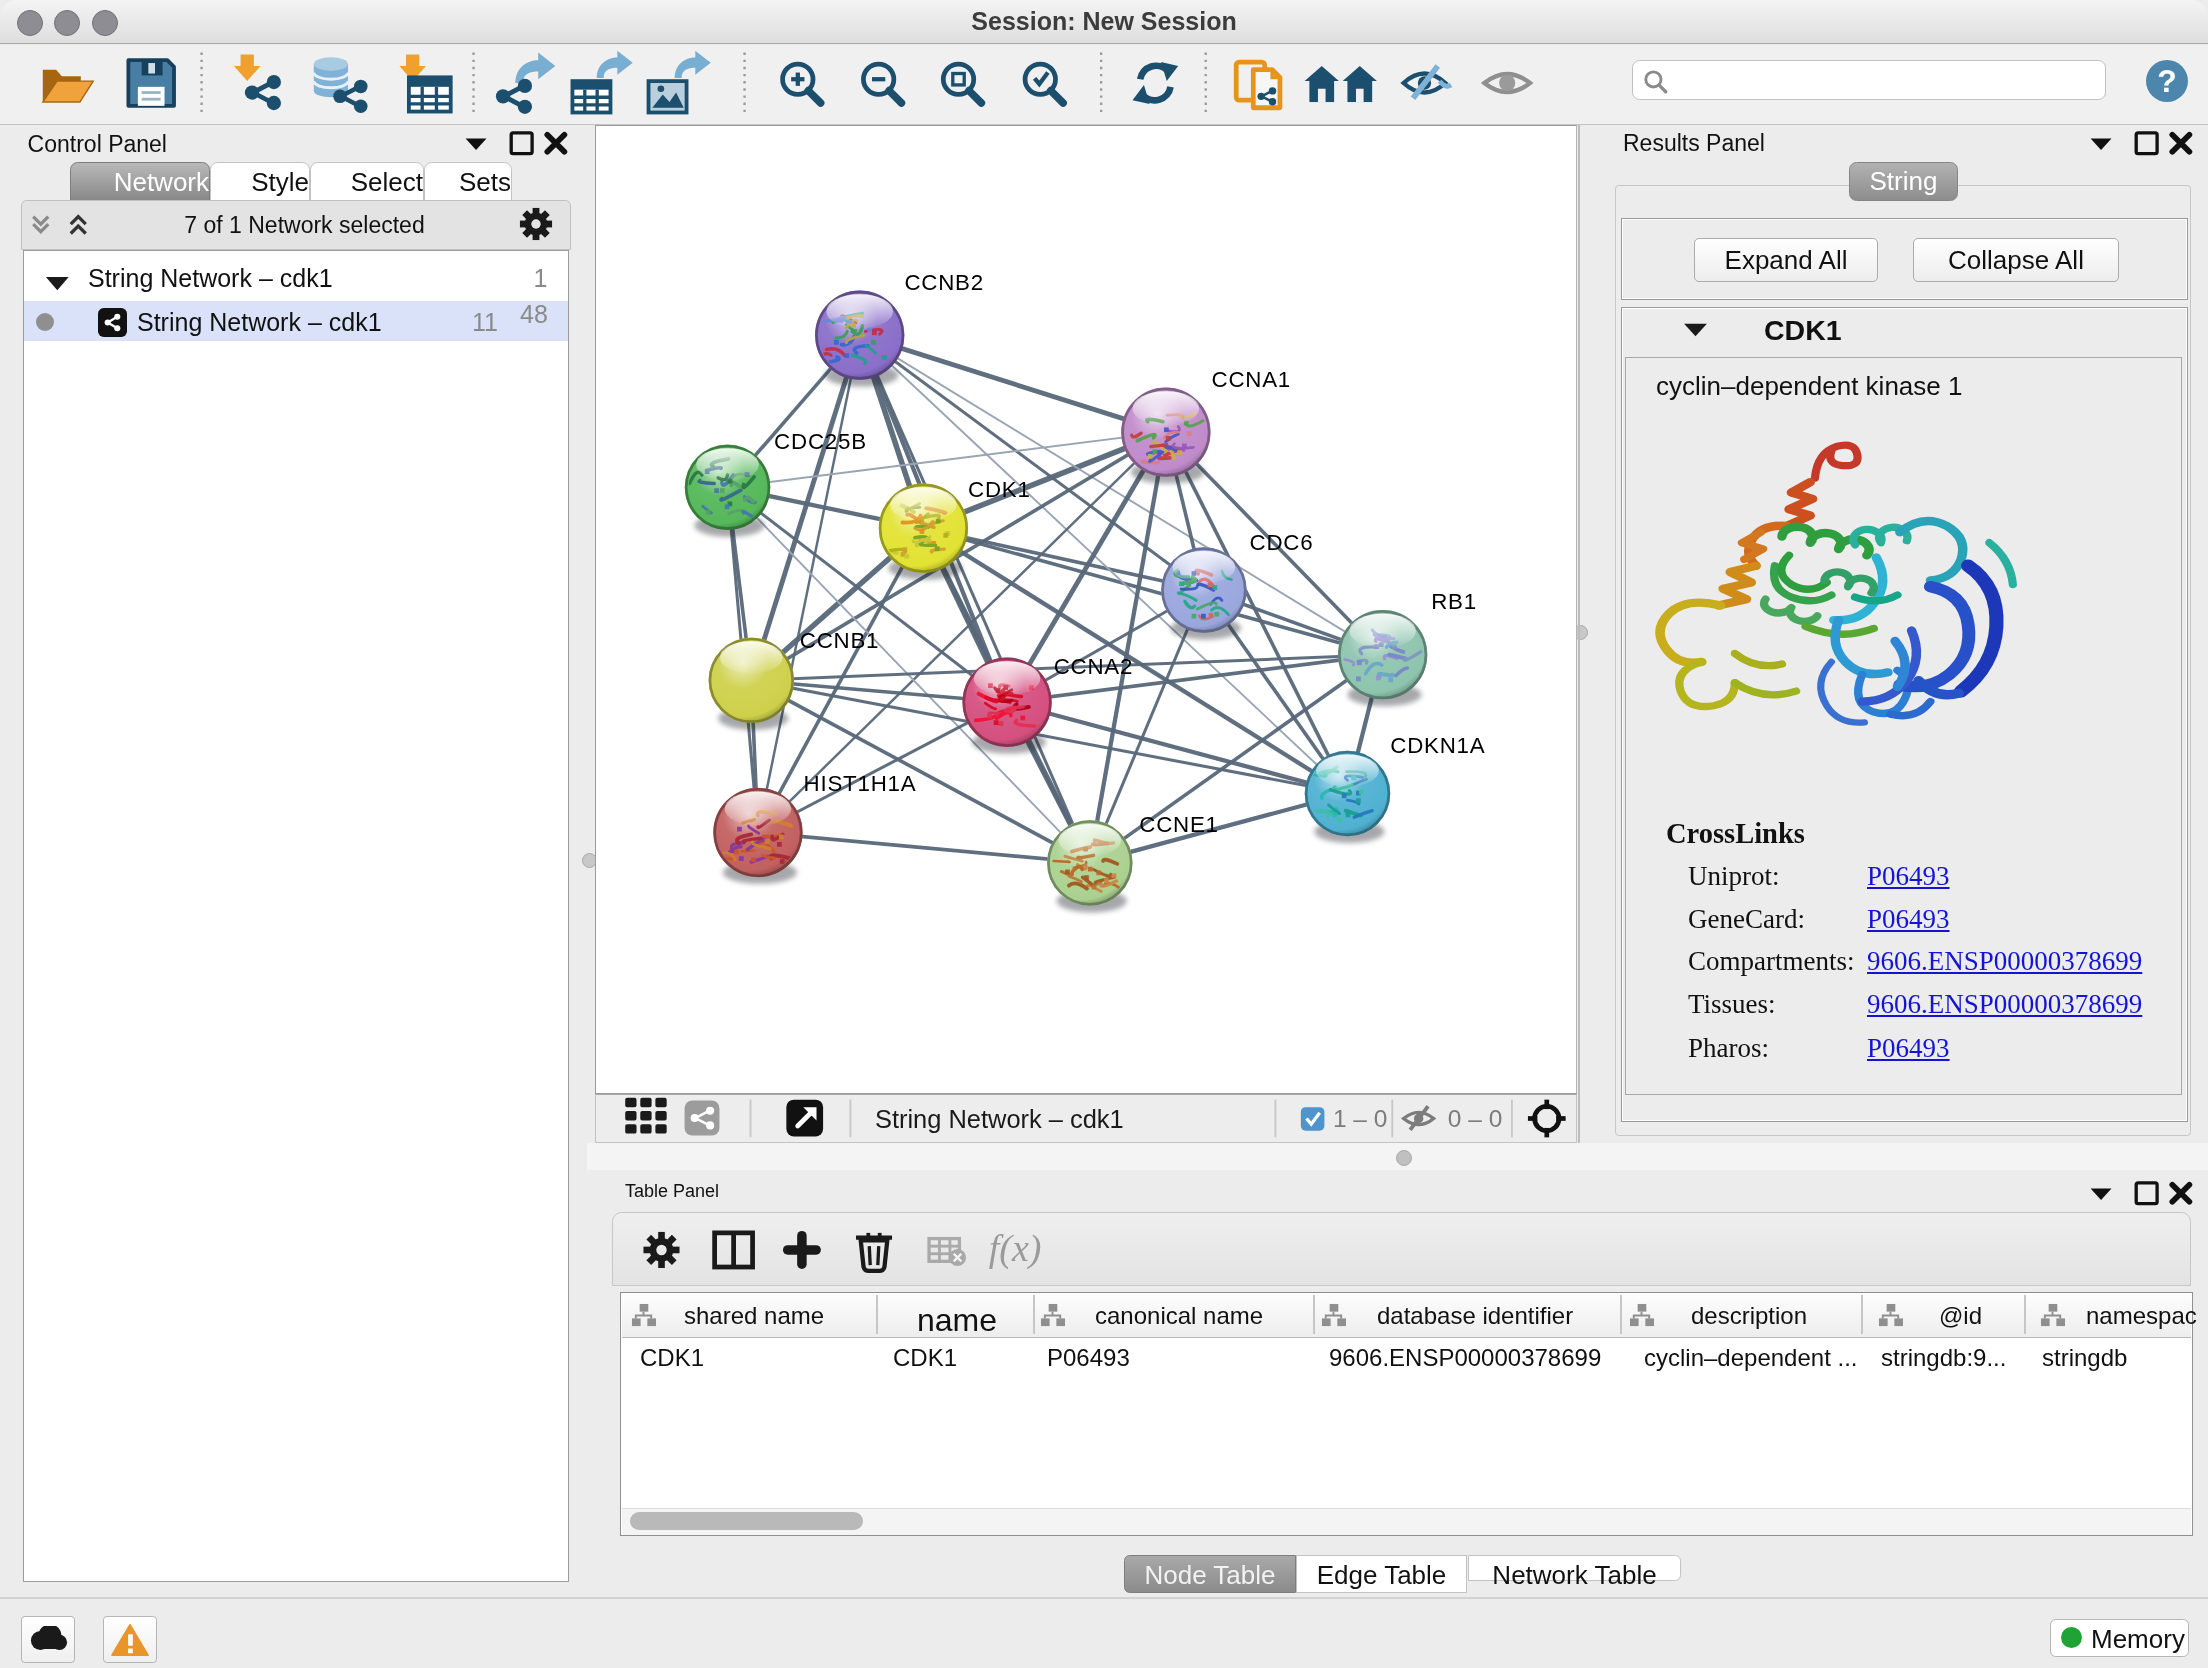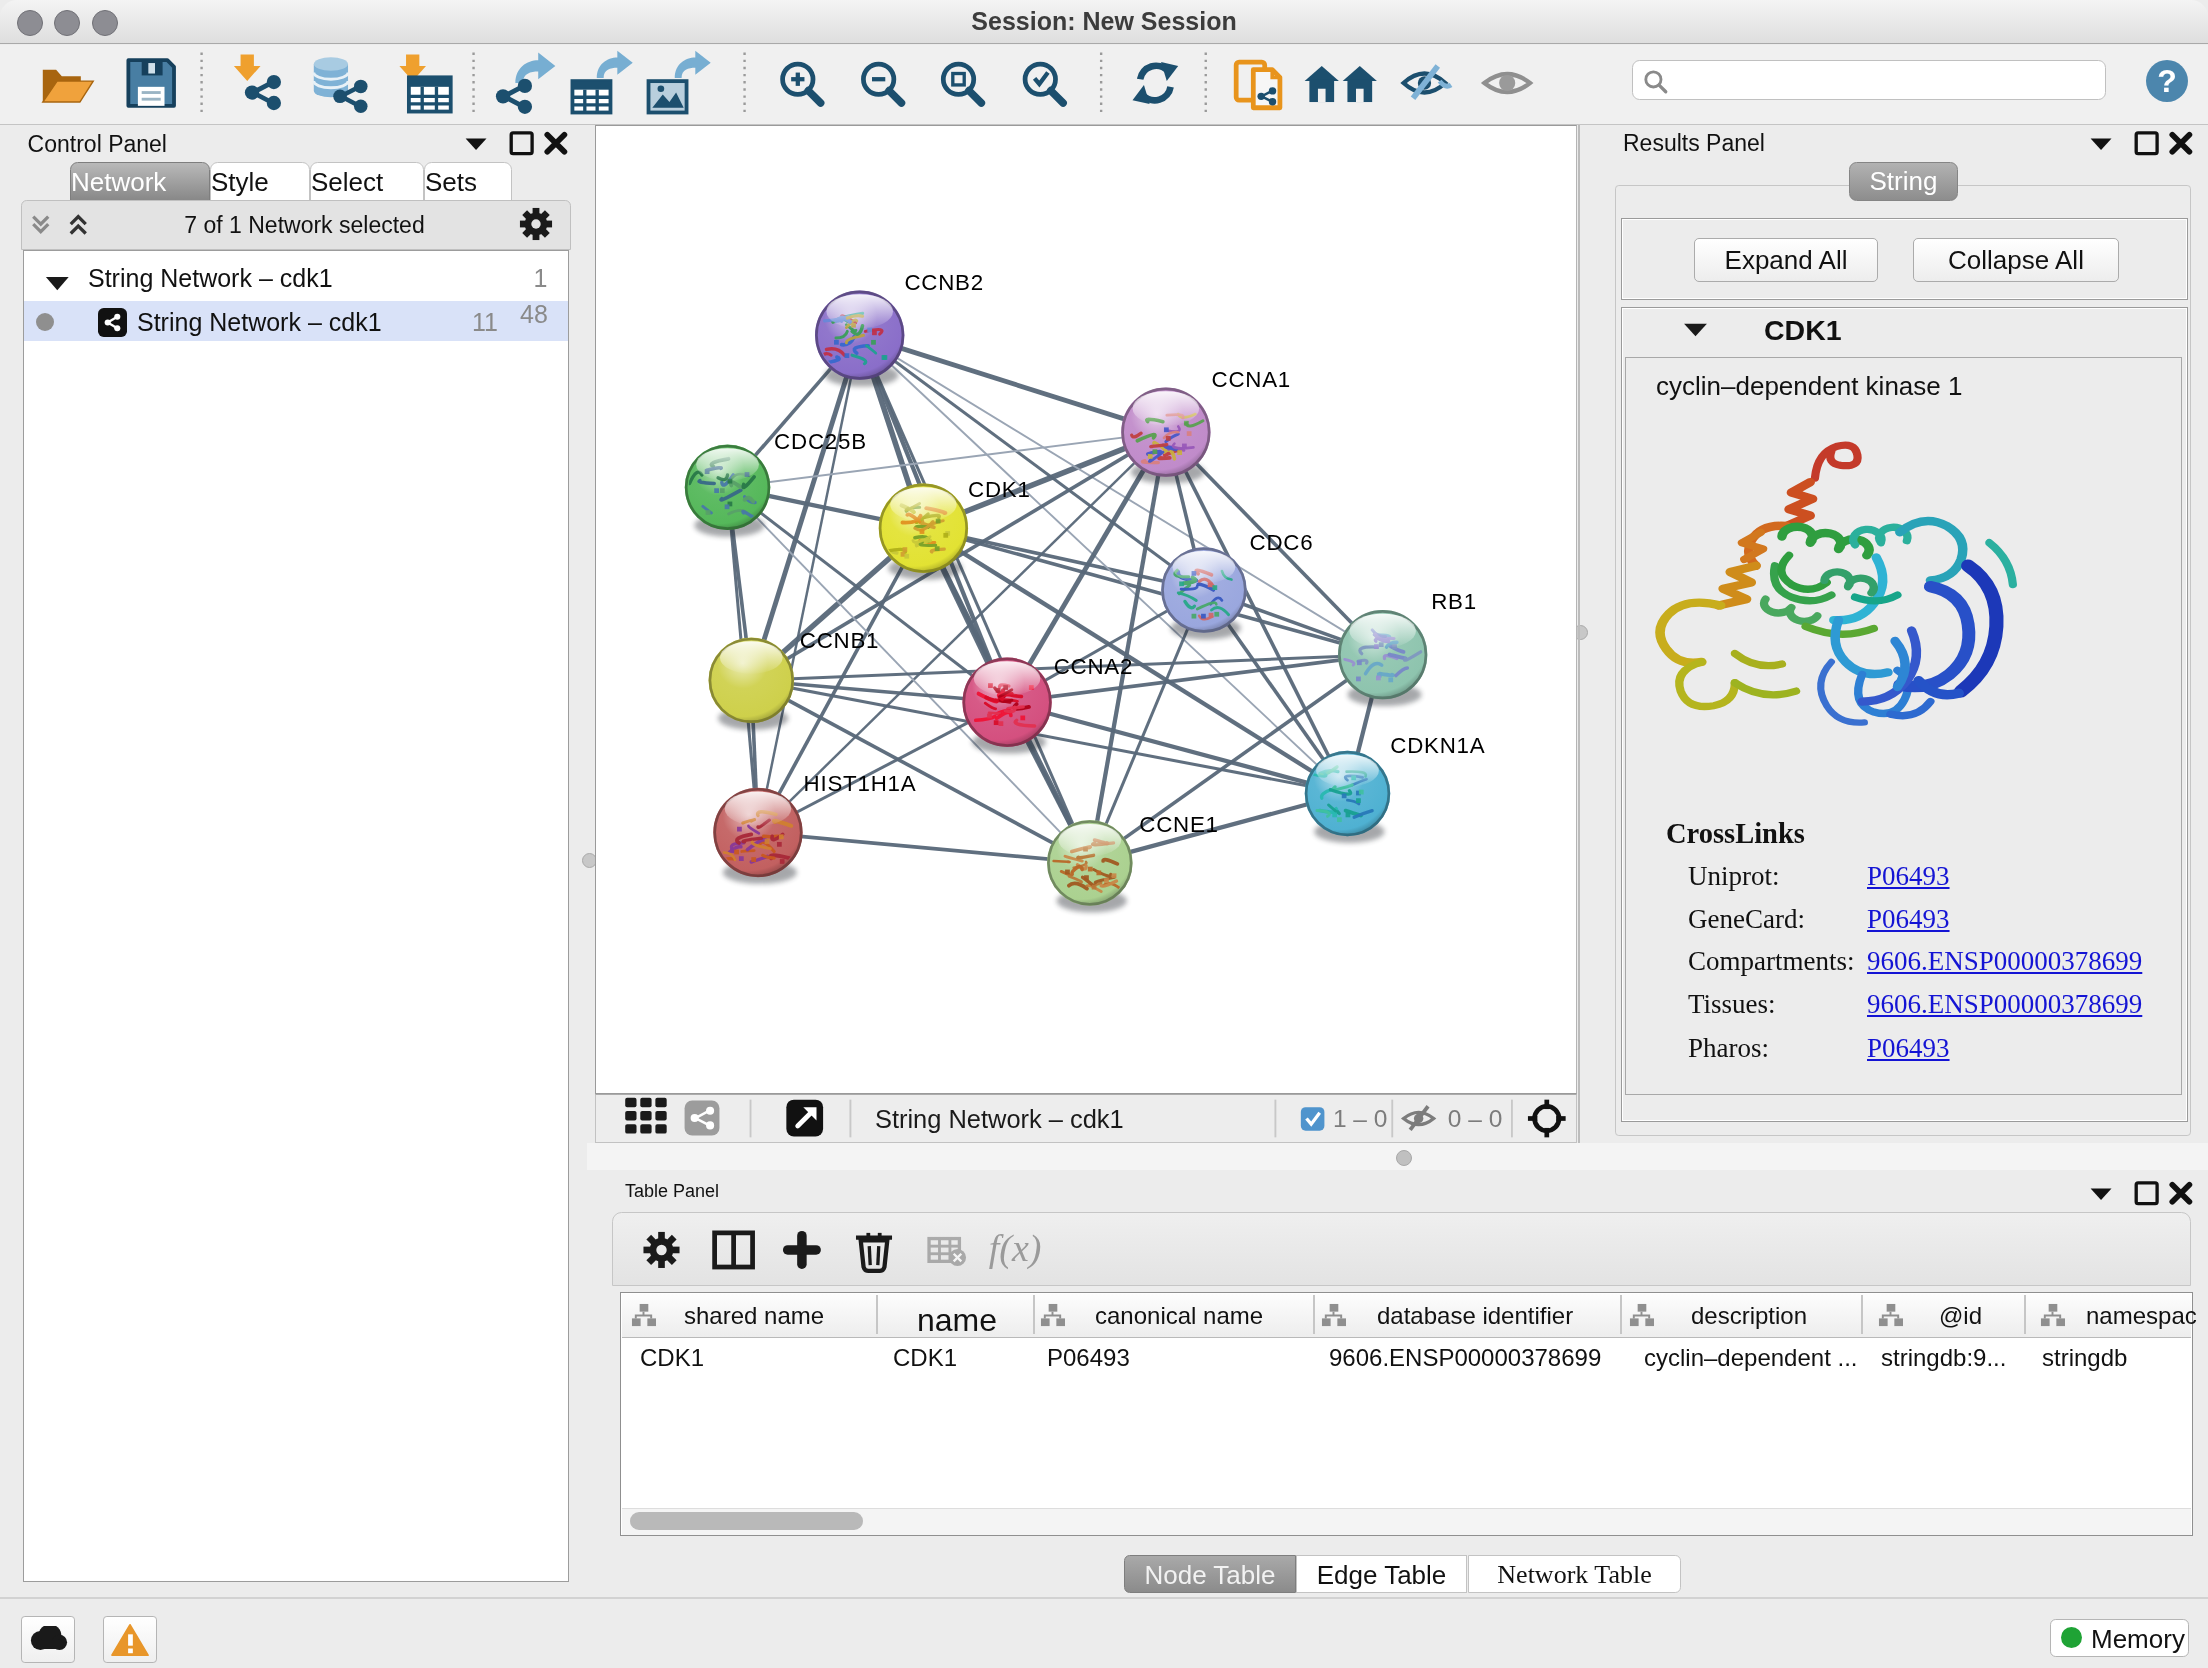--- a/index.html
+++ b/index.html
@@ -1,16 +1,16 @@
 <!DOCTYPE html>
 <html style="font-size:15px"><head><meta charset="utf-8"><style>
 html,body{margin:0;padding:0;}
 body{width:2208px;height:1668px;background:#ececec;font-family:"Liberation Sans",sans-serif;position:relative;overflow:hidden;}
 .a{position:absolute;}
-.tab{position:absolute;box-sizing:border-box;text-align:left;font-size:26px;color:#111;background:#fff;border:1px solid #c3c3c3;border-radius:7.6px 7.6px 0 0;}
+.tab{position:absolute;box-sizing:border-box;text-align:right;font-size:26px;color:#111;background:#fff;border:1px solid #c3c3c3;border-radius:7.6px 7.6px 0 0;}
 .tabsel{background:linear-gradient(#b9b9b9,#888);color:#fff;border:1px solid #7e7e7e;}
 .btn{position:absolute;box-sizing:border-box;text-align:center;background:linear-gradient(#fff,#ededed);border:1px solid #ababab;border-radius:5px;font-size:26px;color:#111;}
 .serif{font-family:"Liberation Serif",serif;}
 a.lnk{color:#1414d4;text-decoration:underline;}
 </style></head><body>
 <div class="a" style="left:0;top:0;width:2208px;height:43px;background:linear-gradient(#f4f4f4,#dedede);border-bottom:1.9px solid #a9a9a9;border-radius:17px 17px 0 0;"></div>
 <div class="a" style="left:17px;top:9.5px;width:24px;height:24px;border-radius:50%;background:#8d8d93;border:1.9px solid #707076;"></div>
 <div class="a" style="left:54px;top:9.5px;width:24px;height:24px;border-radius:50%;background:#8d8d93;border:1.9px solid #707076;"></div>
 <div class="a" style="left:92px;top:9.5px;width:24px;height:24px;border-radius:50%;background:#8d8d93;border:1.9px solid #707076;"></div>
 <div class="a" style="left:0;top:6.7px;width:2208px;text-align:center;font-size:25px;font-weight:bold;color:#3c3c3c;">Session: New Session</div>
@@ -949,21 +949,21 @@
 <div class="a" style="left:893px;top:1344px;font-size:24px;color:#111;">CDK1</div>
 <div class="a" style="left:1047px;top:1344px;font-size:24px;color:#111;">P06493</div>
 <div class="a" style="left:1329px;top:1344px;font-size:24px;color:#111;">9606.ENSP00000378699</div>
 <div class="a" style="left:1644px;top:1344px;font-size:24px;color:#111;">cyclin–dependent ...</div>
 <div class="a" style="left:1881px;top:1344px;font-size:24px;color:#111;">stringdb:9...</div>
 <div class="a" style="left:2042px;top:1344px;font-size:24px;color:#111;">stringdb</div>
 <div class="a" style="left:622px;top:1508px;width:1569px;height:26px;background:#f4f4f4;border-top:1px solid #ddd;"></div>
 <div class="a" style="left:630px;top:1512px;width:233px;height:18px;border-radius:9.5px;background:#b9b9b9;"></div>
 <div class="a" style="left:1124px;top:1555px;width:172px;height:38px;line-height:38px;text-align:center;box-sizing:border-box;background:linear-gradient(#a9a9a9,#8b8b8b);border:1px solid #7e7e7e;border-radius:5.7px 0 0 5.7px;color:#f2f2f2;font-size:26px;">Node Table</div>
 <div class="a" style="left:1296px;top:1555px;width:171px;height:38px;line-height:38px;text-align:center;box-sizing:border-box;background:#fff;border:1px solid #c3c3c3;color:#111;font-size:26px;">Edge Table</div>
-<div class="a" style="left:1468px;top:1555px;width:213px;height:38px;line-height:38px;text-align:center;box-sizing:border-box;background:#fff;border:1px solid #c3c3c3;border-radius:0 5.7px 5.7px 0;color:#111;font-size:26px;font-family:Liberation Serif, serif;">Network Table</div>
+<div class="a" style="left:1468px;top:1555px;width:213px;height:26px;line-height:38px;text-align:center;box-sizing:border-box;background:#fff;border:1px solid #c3c3c3;border-radius:0 5.7px 5.7px 0;color:#111;font-size:26px;">Network Table</div>
 <div class="a" style="left:0;top:1597px;width:2208px;height:1.9px;background:#d2d2d2;"></div>
 <div class="a" style="left:21px;top:1616px;width:54px;height:47px;box-sizing:border-box;background:linear-gradient(#fff,#efefef);border:1px solid #b5b5b5;border-radius:3.8px;"></div>
 <svg class="a" style="left:28.5px;top:1626px;" width="40" height="27" viewBox="0 0 42 28">
 <g fill="#1a1a1a">
       <circle cx="12" cy="15" r="10"></circle>
       <circle cx="22" cy="10" r="12"></circle>
       <circle cx="32" cy="17" r="8"></circle>
       <rect x="8" y="14" width="28" height="10" rx="5"></rect>
     </g>
 </svg>

